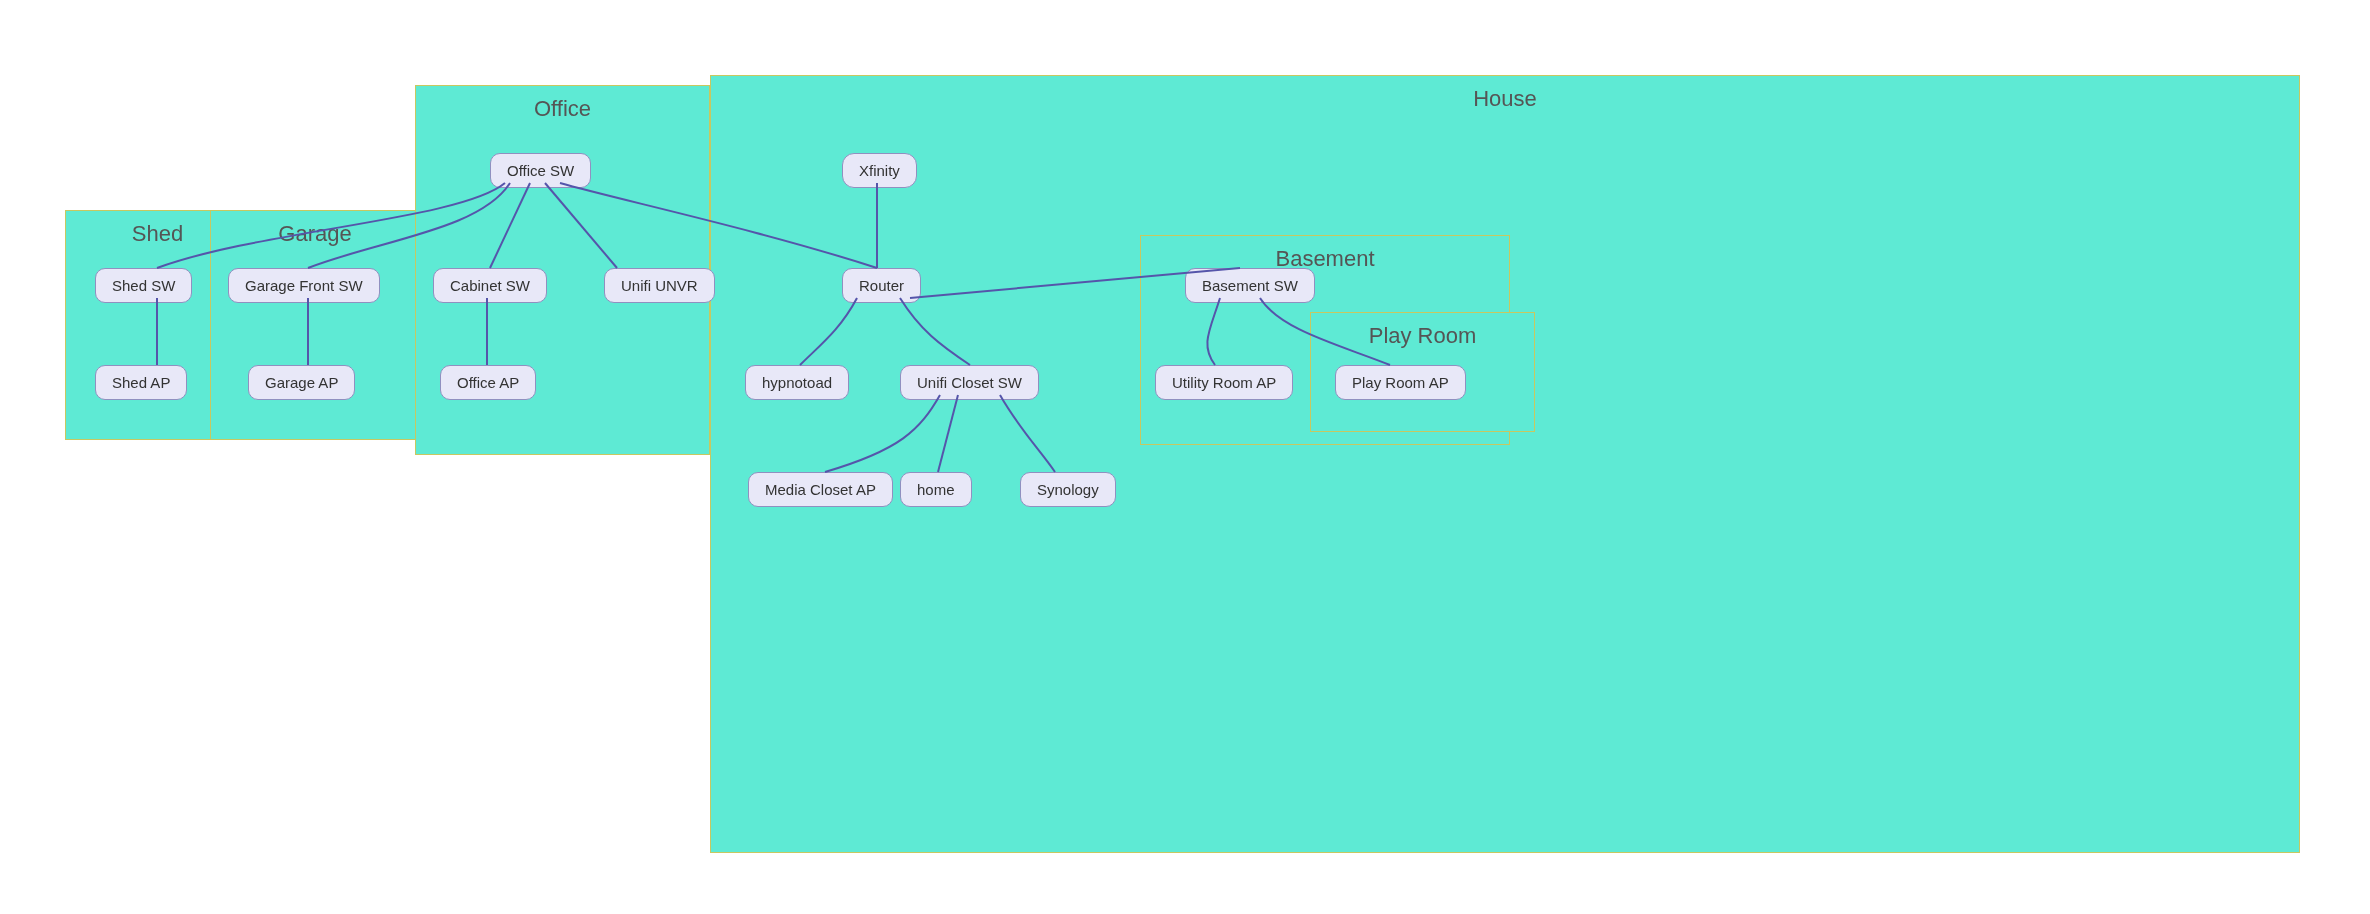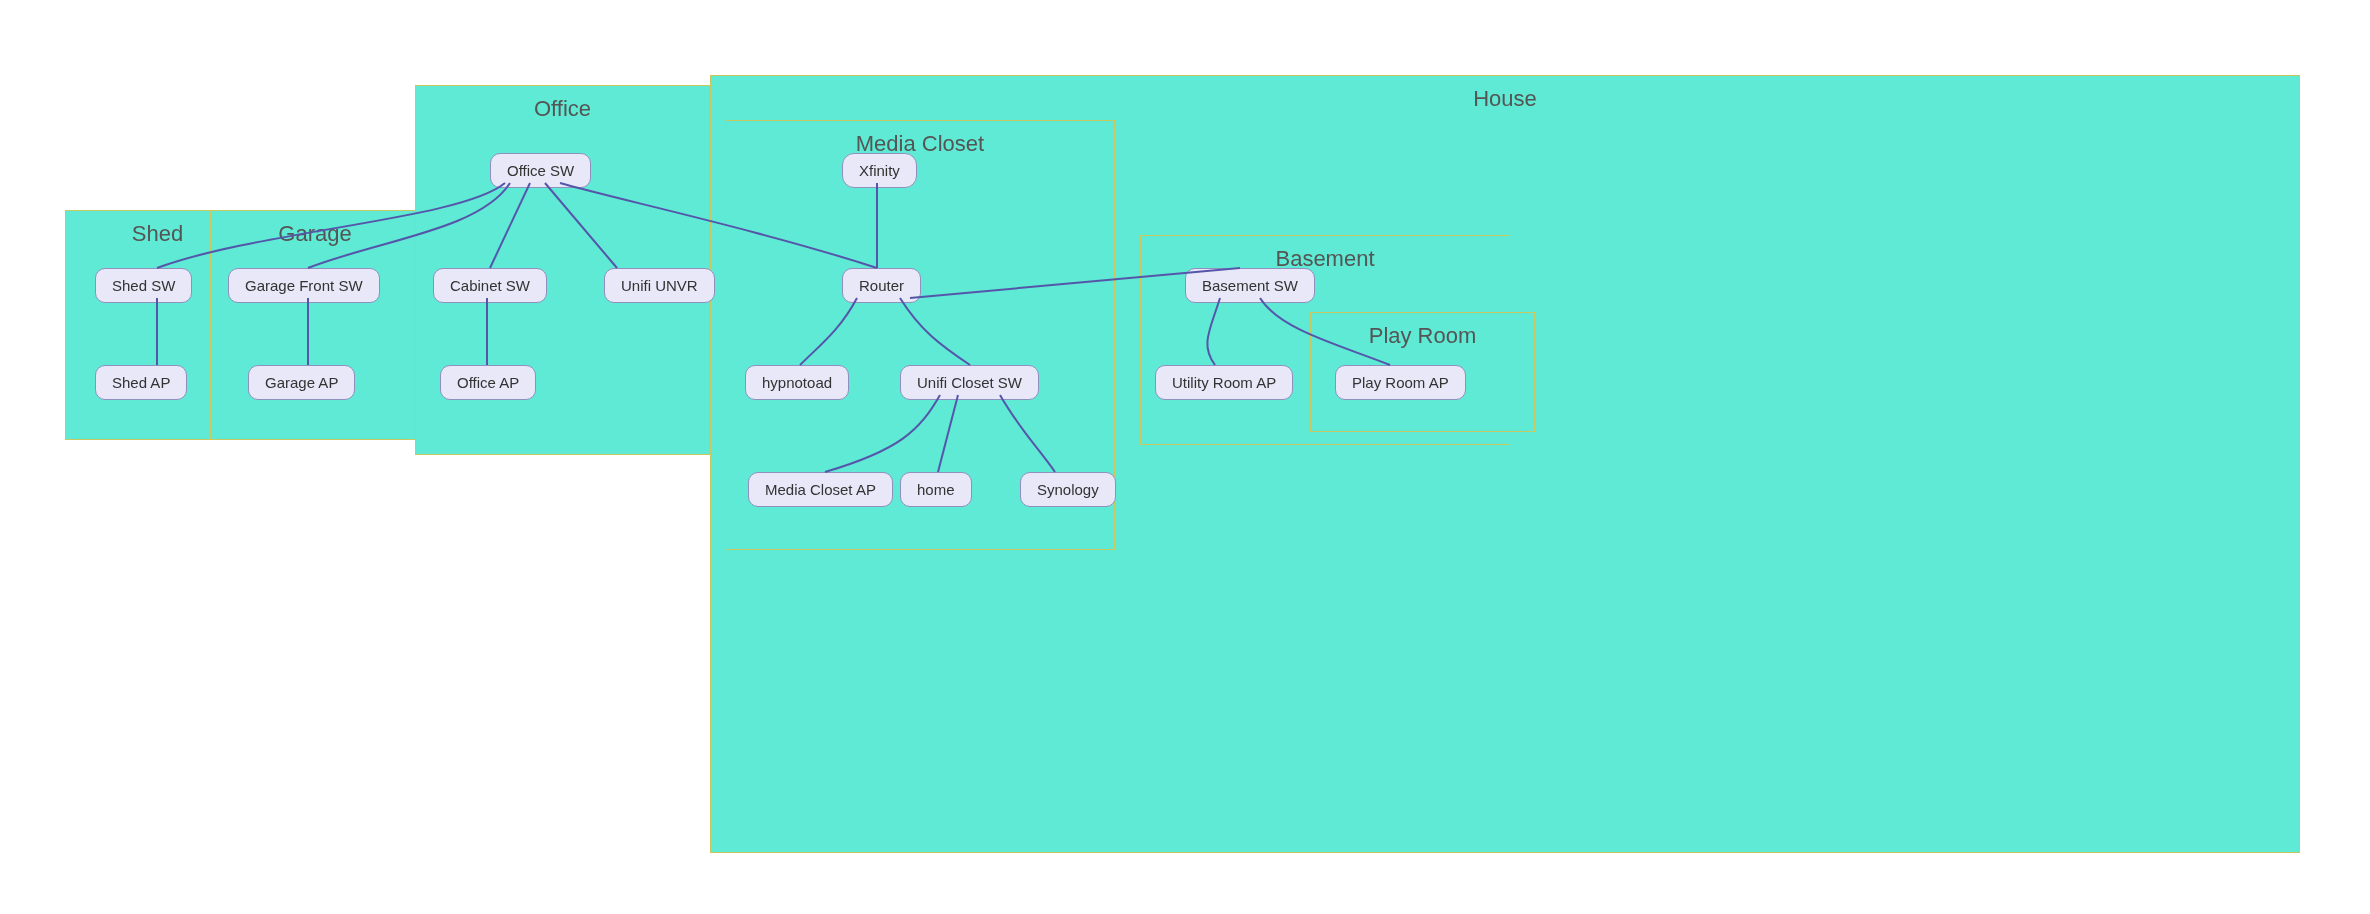--- a/index.html
+++ b/index.html
@@ -71,23 +71,20 @@
   </div>
 
   <div class="group-box" style="left:415px; top:85px; width:295px; height:370px;">
     <div class="group-label">Office</div>
   </div>
 
   <div class="group-box" style="left:710px; top:75px; width:1590px; height:778px;">
     <div class="group-label">House</div>
   </div>
 
-  <div class="group-box" style="left:725px; top:120px; width:390px; height:430px;">
-    <div class="group-label">Media Closet</div>
-  </div>
 
   <div class="group-box" style="left:1140px; top:235px; width:370px; height:210px;">
     <div class="group-label">Basement</div>
   </div>
 
   <div class="group-box" style="left:1310px; top:312px; width:225px; height:120px;">
     <div class="group-label">Play Room</div>
   </div>
 
   <div class="node" style="left:95px; top:268px;">Shed SW</div>

